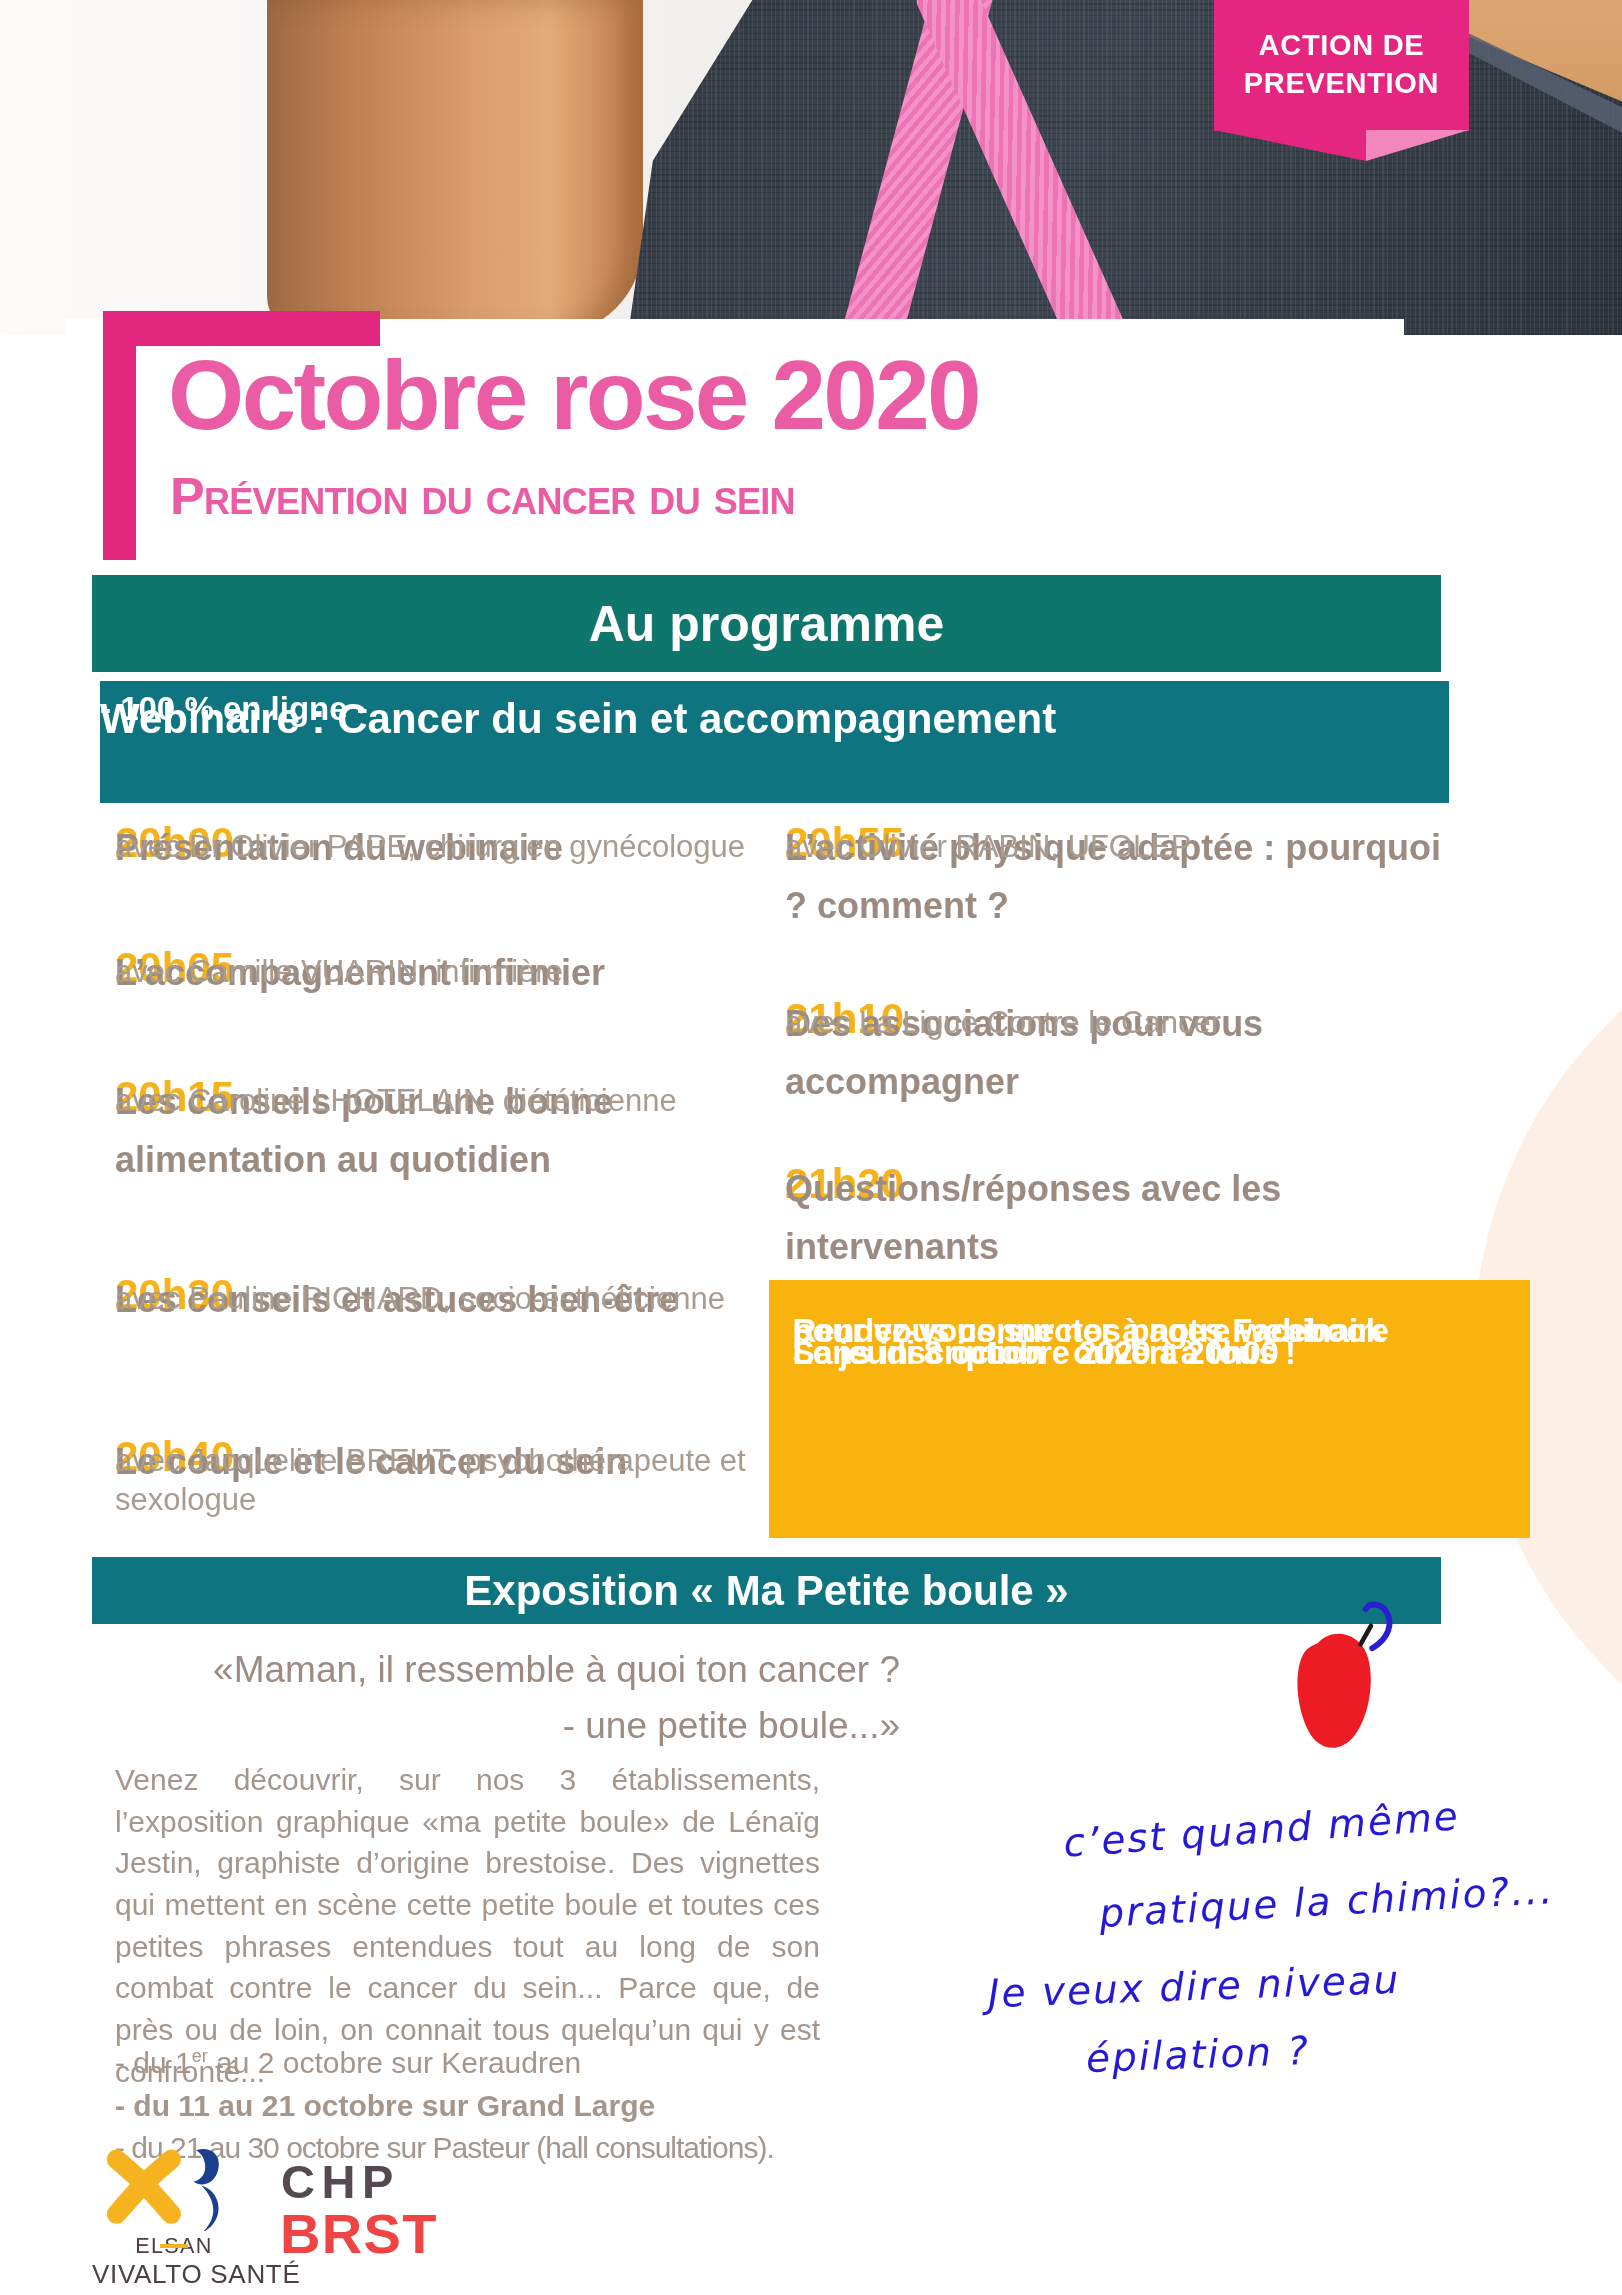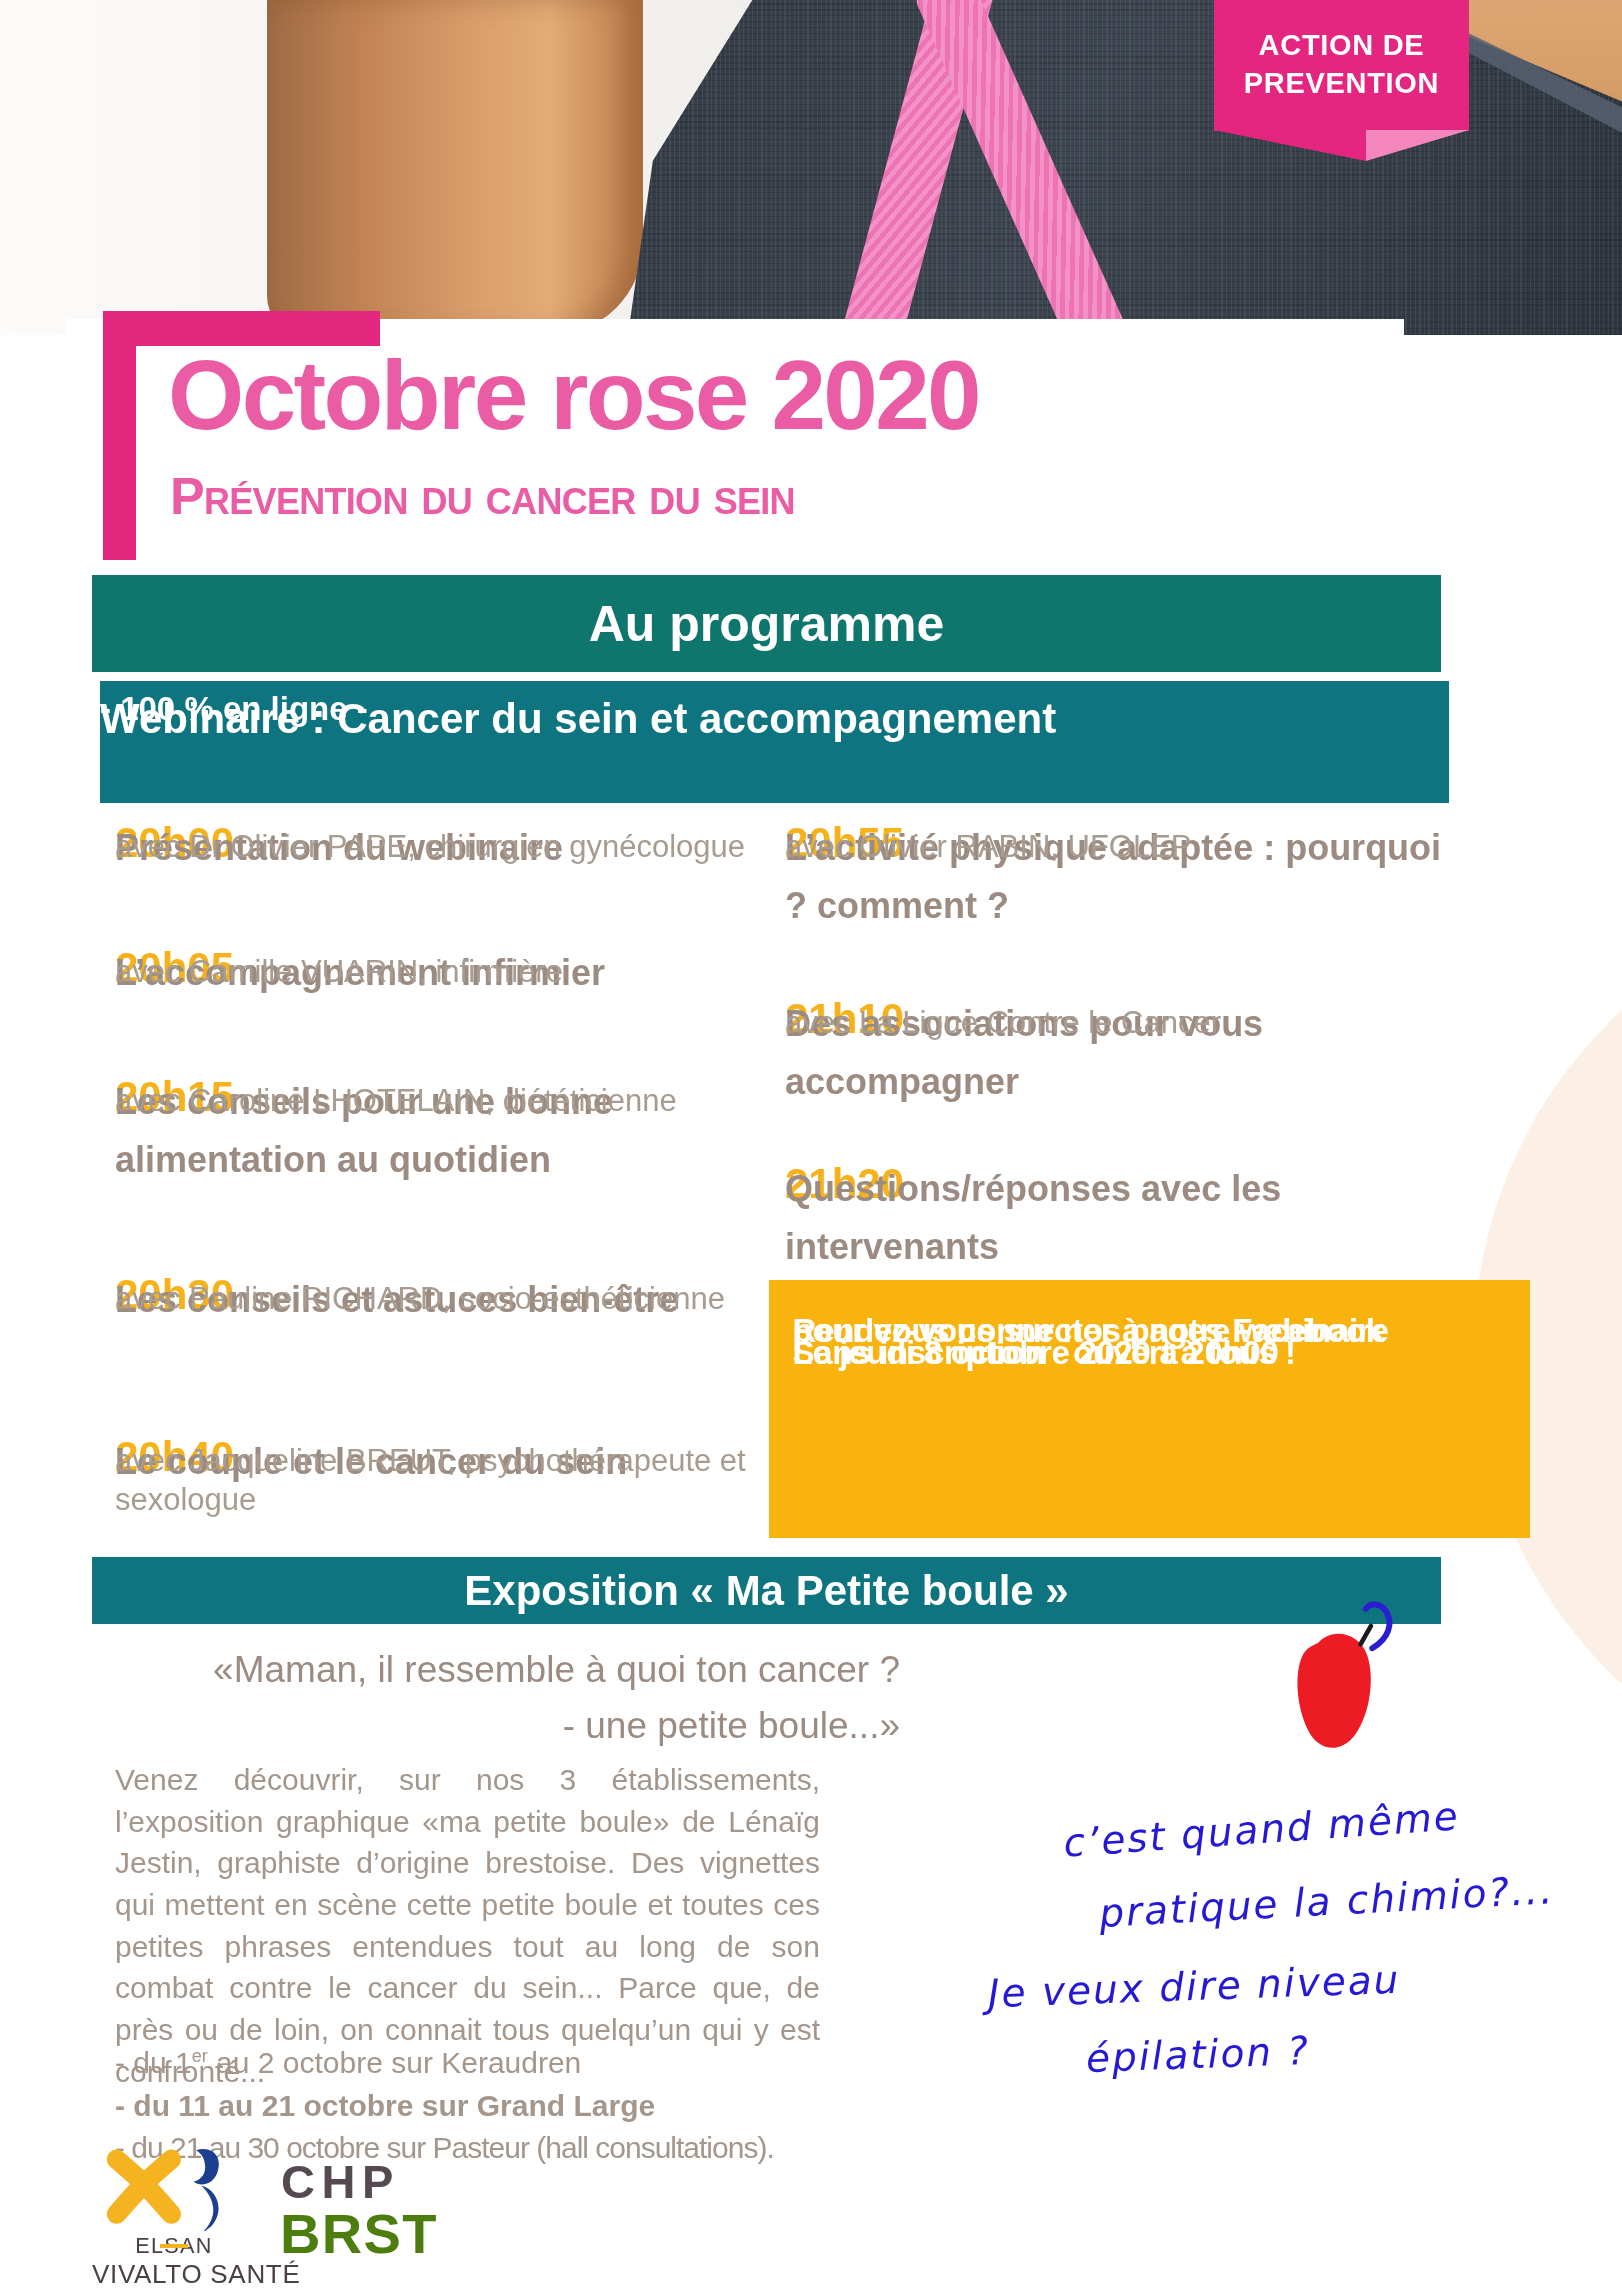--- a/index.html
+++ b/index.html
@@ -97,21 +97,21 @@
   .h3{left:988px;top:1964px;transform:rotate(-2deg);}
   .h4{left:1086px;top:2032px;transform:rotate(-2deg);}
 
   
   .elsan-svg{left:98px;top:2145px;width:144px;height:86px;}
   .elsan-line{left:92px;top:2233px;width:164px;display:flex;align-items:center;
         justify-content:center;gap:7.9px;color:#4A4046;font-size:21.6px;letter-spacing:1.3px;}
   .elsan-line i{position:static;display:block;width:27.5px;height:3.3px;background:#F5B320;}
   .vivalto{left:92px;top:2259px;color:#4A4046;font-size:26px;letter-spacing:0.7px;white-space:nowrap;}
   .chp{left:281px;top:2154px;color:#554A51;font-size:47px;font-weight:bold;letter-spacing:6.5px;}
-  .brest{left:280px;top:2201px;color:#4d7c0f;font-size:56px;font-weight:bold;letter-spacing:1.3px;
+  .brest{left:280px;top:2201px;color:#ef4444;font-size:56px;font-weight:bold;letter-spacing:1.3px;
         display:flex;align-items:flex-start;}
   .ebars{position:static;display:inline-flex;flex-direction:column;justify-content:center;
         gap:5.9px;width:34px;height:42px;margin:0 2.6px;}
   .ebars i{position:static;display:block;height:8.5px;background:#554A51;border-radius:4.6px;}
 </style>
 </head>
 <body>
 
 <div id="page">
 

